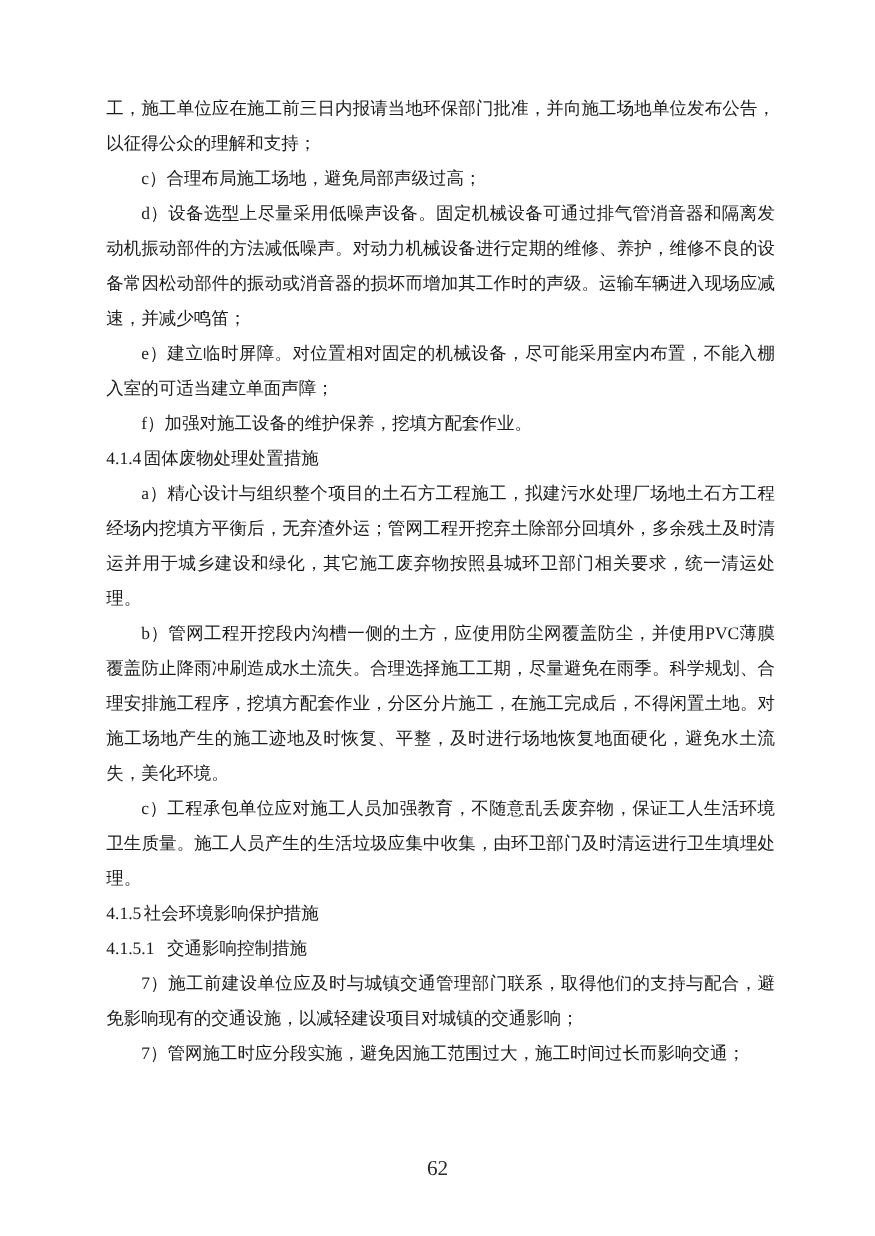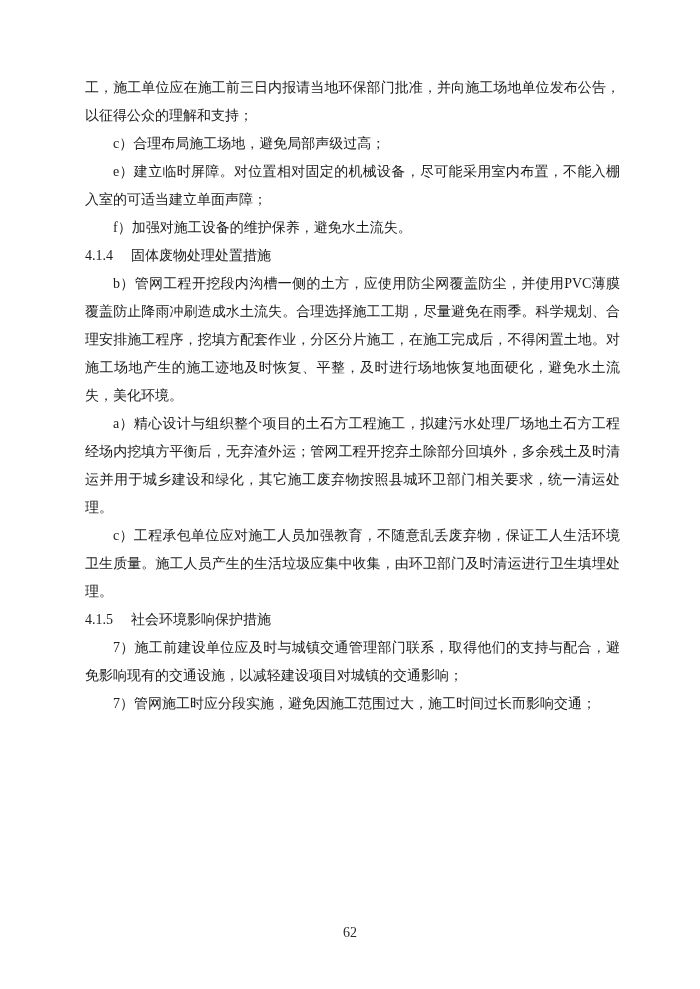--- a/index.html
+++ b/index.html
@@ -35,66 +35,70 @@
     text-indent: 0;
   }
   .content p.heading {
     text-indent: 0;
     text-align: left;
   }
   .heading .num {
     display: inline-block;
   }
   .heading .num.wide {
-    margin-right: 18px;
+    margin-right: 2px;
     font-family: Liberation Serif, serif;
   }
   .heading .num.narrow {
     margin-right: 10px;
   }
   .footer {
     position: absolute;
     left: 0;
     right: 0;
     top: 925px;
     text-align: center;
-    font-size: 14px;
+    font-size: 17px;
     color: #2a2a2a;
     font-family: "Liberation Serif", "DejaVu Serif", serif;
   }
 </style>
 </head>
 <body>
 
 <div class="page">
   <div class="content">
 
     <p class="continuation">工，施工单位应在施工前三日内报请当地环保部门批准，并向施工场地单位发布公告，以征得公众的理解和支持；</p>
 
     <p>c）合理布局施工场地，避免局部声级过高；</p>
 
+    <p>d）设备选型上尽量采用低噪声设备。固定机械设备可通过排气管消音器和隔离发动机振动部件的方法减低噪声。对动力机械设备进行定期的维修、养护，维修不良的设备常因松动部件的振动或消音器的损坏而增加其工作时的声级。运输车辆进入现场应减速，并减少鸣笛；</p>
 
     <p>e）建立临时屏障。对位置相对固定的机械设备，尽可能采用室内布置，不能入棚入室的可适当建立单面声障；</p>
 
-    <p>f）加强对施工设备的维护保养，避免水土流失。</p>
+    <p>f）加强对施工设备的维护保养，挖填方配套作业。</p>
 
     <p class="heading">
       <span class="num wide">4.1.4</span><span>固体废物处理处置措施</span>
     </p>
 
+    <p>a）精心设计与组织整个项目的土石方工程施工，拟建污水处理厂场地土石方工程经场内挖填方平衡后，无弃渣外运；管网工程开挖弃土除部分回填外，多余残土及时清运并用于城乡建设和绿化，其它施工废弃物按照县城环卫部门相关要求，统一清运处理。</p>
+
     <p>b）管网工程开挖段内沟槽一侧的土方，应使用防尘网覆盖防尘，并使用PVC薄膜覆盖防止降雨冲刷造成水土流失。合理选择施工工期，尽量避免在雨季。科学规划、合理安排施工程序，挖填方配套作业，分区分片施工，在施工完成后，不得闲置土地。对施工场地产生的施工迹地及时恢复、平整，及时进行场地恢复地面硬化，避免水土流失，美化环境。</p>
-
-    <p>a）精心设计与组织整个项目的土石方工程施工，拟建污水处理厂场地土石方工程经场内挖填方平衡后，无弃渣外运；管网工程开挖弃土除部分回填外，多余残土及时清运并用于城乡建设和绿化，其它施工废弃物按照县城环卫部门相关要求，统一清运处理。</p>
 
     <p>c）工程承包单位应对施工人员加强教育，不随意乱丢废弃物，保证工人生活环境卫生质量。施工人员产生的生活垃圾应集中收集，由环卫部门及时清运进行卫生填埋处理。</p>
 
     <p class="heading">
       <span class="num wide">4.1.5</span><span>社会环境影响保护措施</span>
     </p>
 
+    <p class="heading">
+      <span class="num narrow">4.1.5.1</span><span>交通影响控制措施</span>
+    </p>
 
     <p>7）施工前建设单位应及时与城镇交通管理部门联系，取得他们的支持与配合，避免影响现有的交通设施，以减轻建设项目对城镇的交通影响；</p>
 
     <p>7）管网施工时应分段实施，避免因施工范围过大，施工时间过长而影响交通；</p>
 
 
   </div>
 
   <div class="footer">62</div>
 </div>

